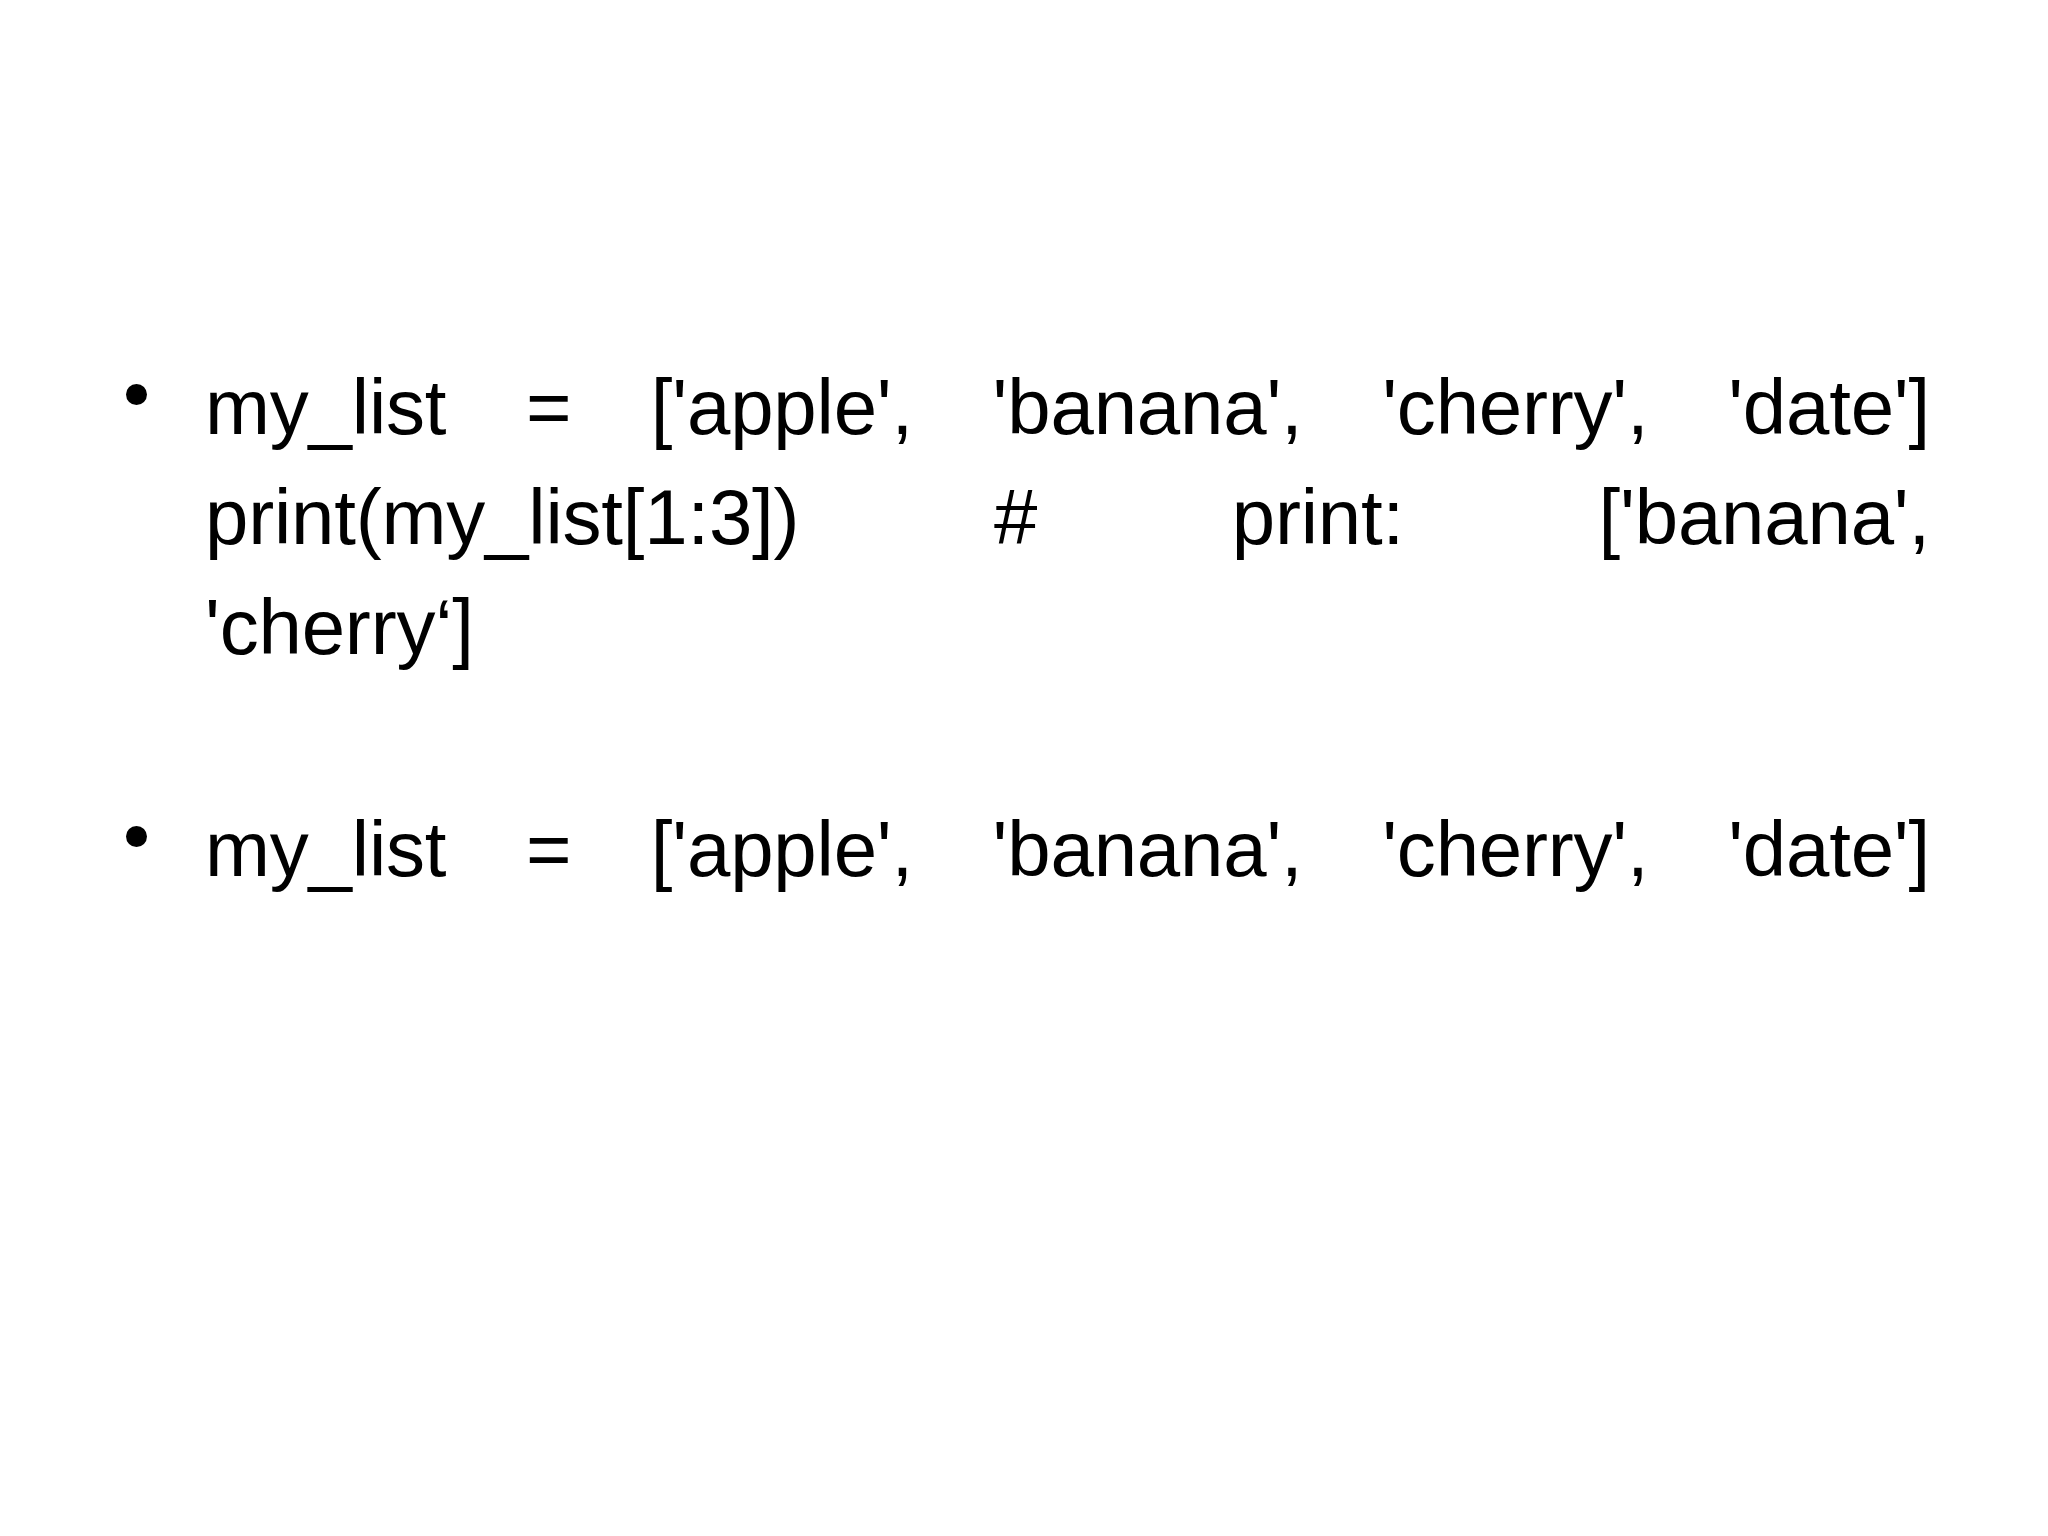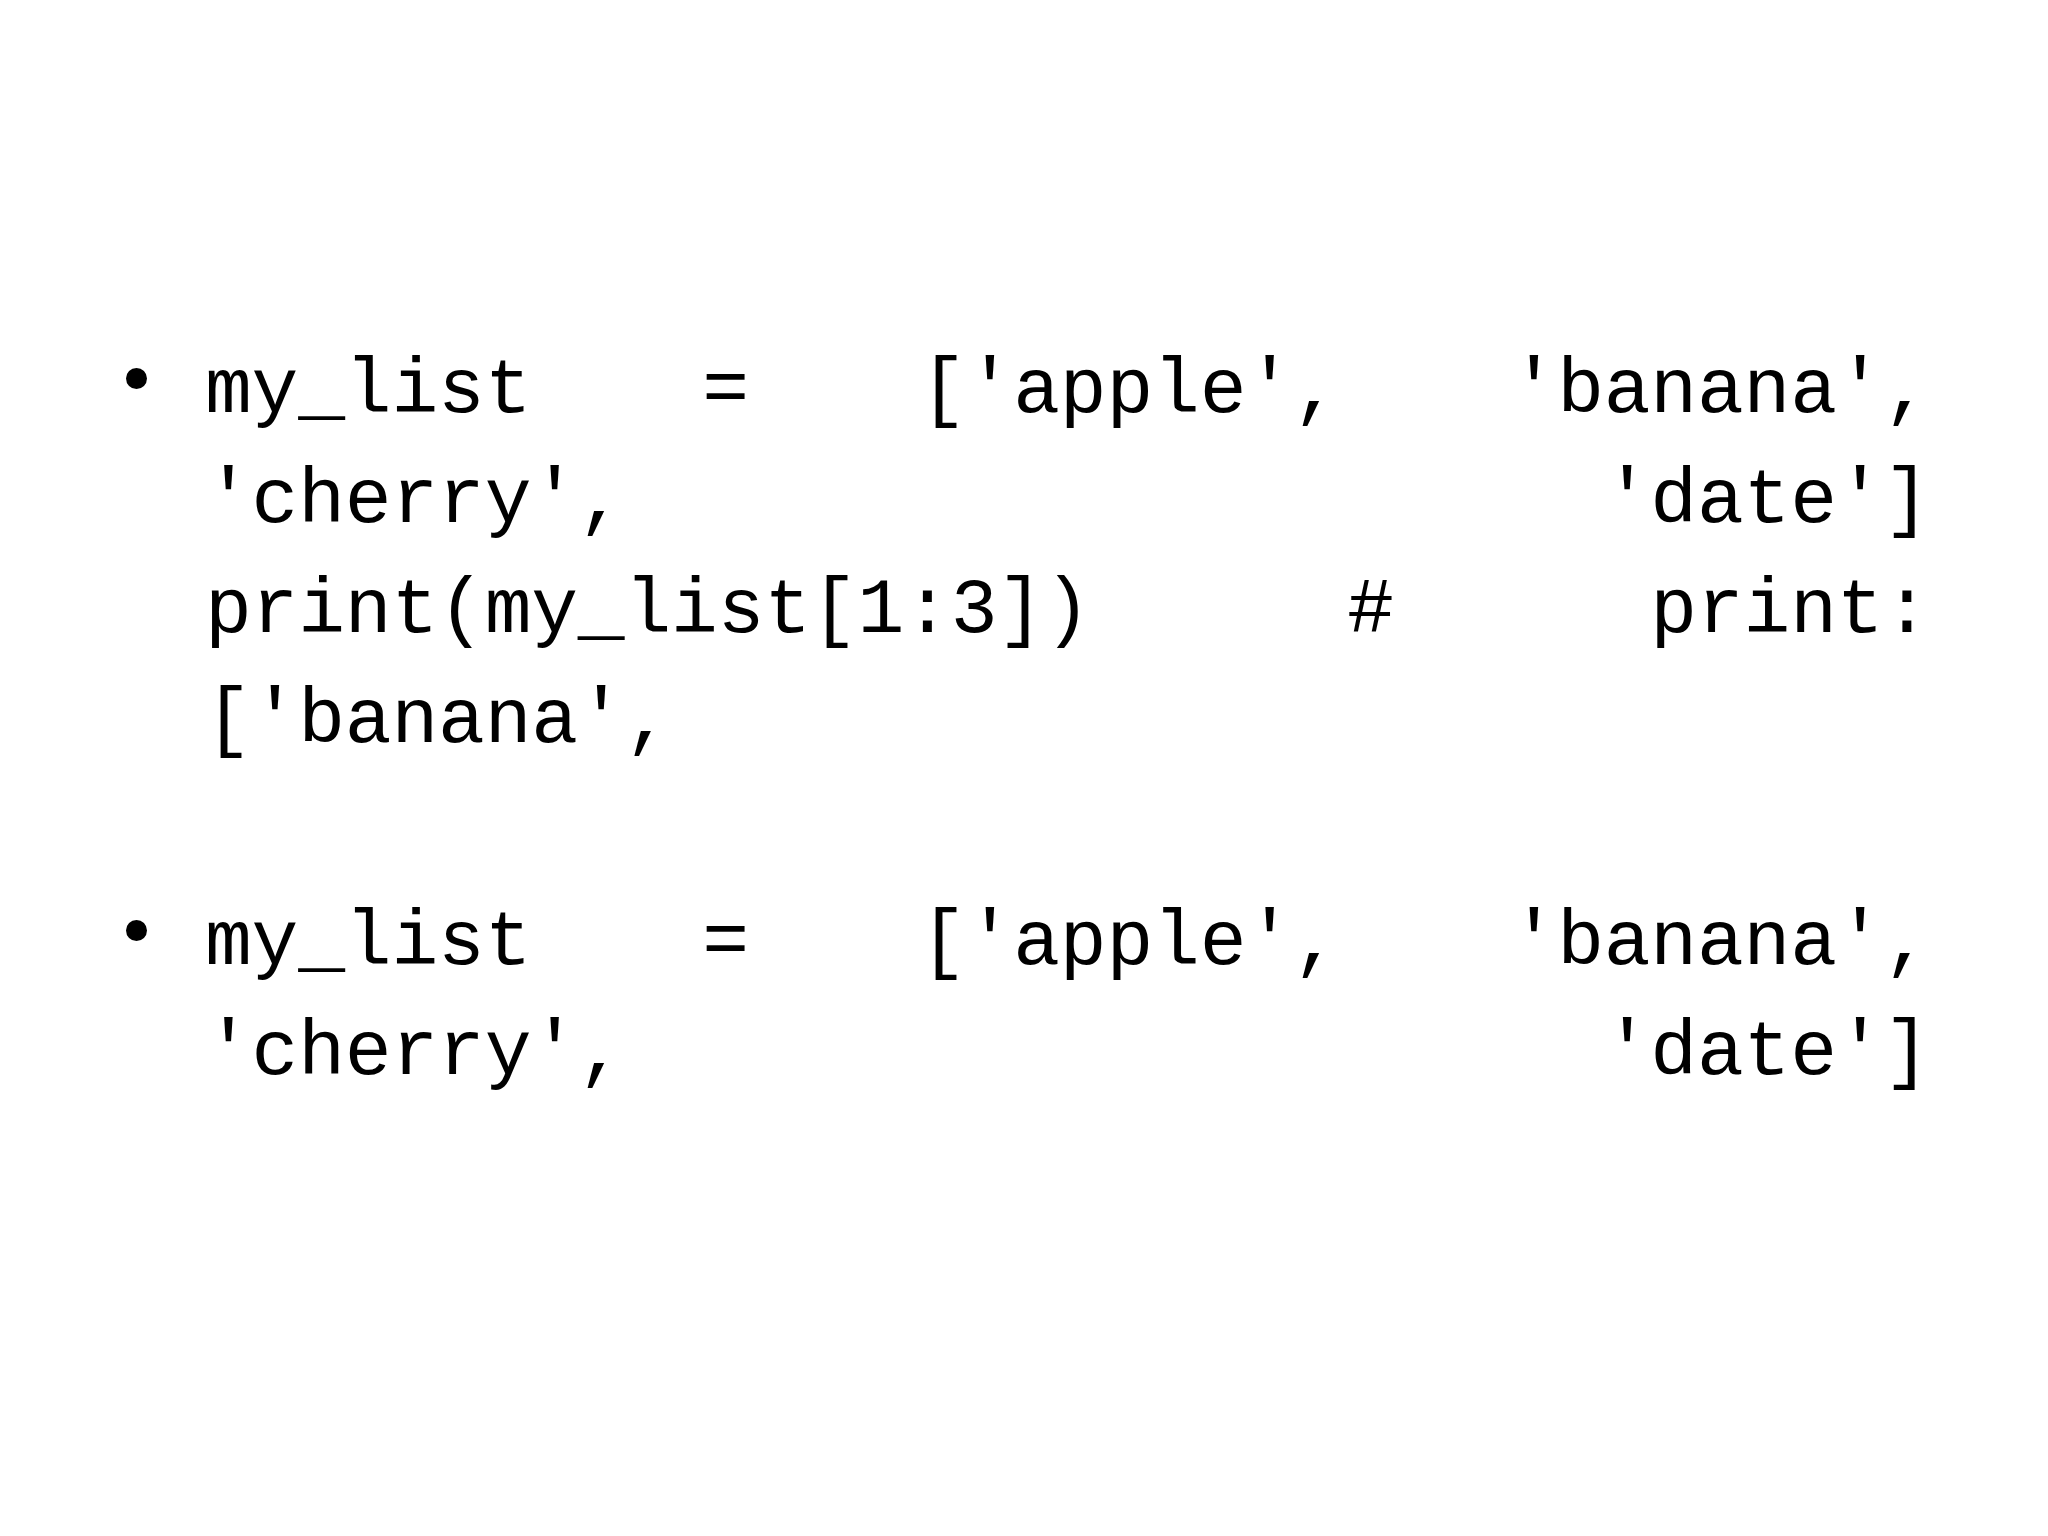--- a/index.html
+++ b/index.html
@@ -18,23 +18,22 @@
   .slide {
     position: relative;
     width: 2048px;
     height: 1536px;
     background: #ffffff;
   }
 
   .content-placeholder {
     position: absolute;
     left: 110px;
-    top: 336px;
+    top: 352px;
     width: 1820px;
-    font-family: Liberation Mono, monospace;
   }
 
   .bullet-block {
     position: relative;
     padding-left: 95px;
     margin: 0 0 0 0;
   }
 
   .bullet-block + .bullet-block {
     margin-top: 112px;
@@ -91,20 +90,21 @@
 
 <div class="slide">
 
   <div class="content-placeholder">
 
     <div class="bullet-block">
       <span class="bullet-marker"></span>
       <div class="code-para">
         <span class="line justified wide-gaps">my_list = ['apple', 'banana', 'cherry', 'date']</span>
         <span class="line justified wide-gaps">print(my_list[1:3])   #   print:   ['banana',</span>
+        <span class="line natural">'cherry‘]</span>
       </div>
     </div>
 
     <div class="bullet-block">
       <span class="bullet-marker"></span>
       <div class="code-para">
         <span class="line justified wide-gaps">my_list = ['apple', 'banana', 'cherry', 'date']</span>
       </div>
     </div>
 

